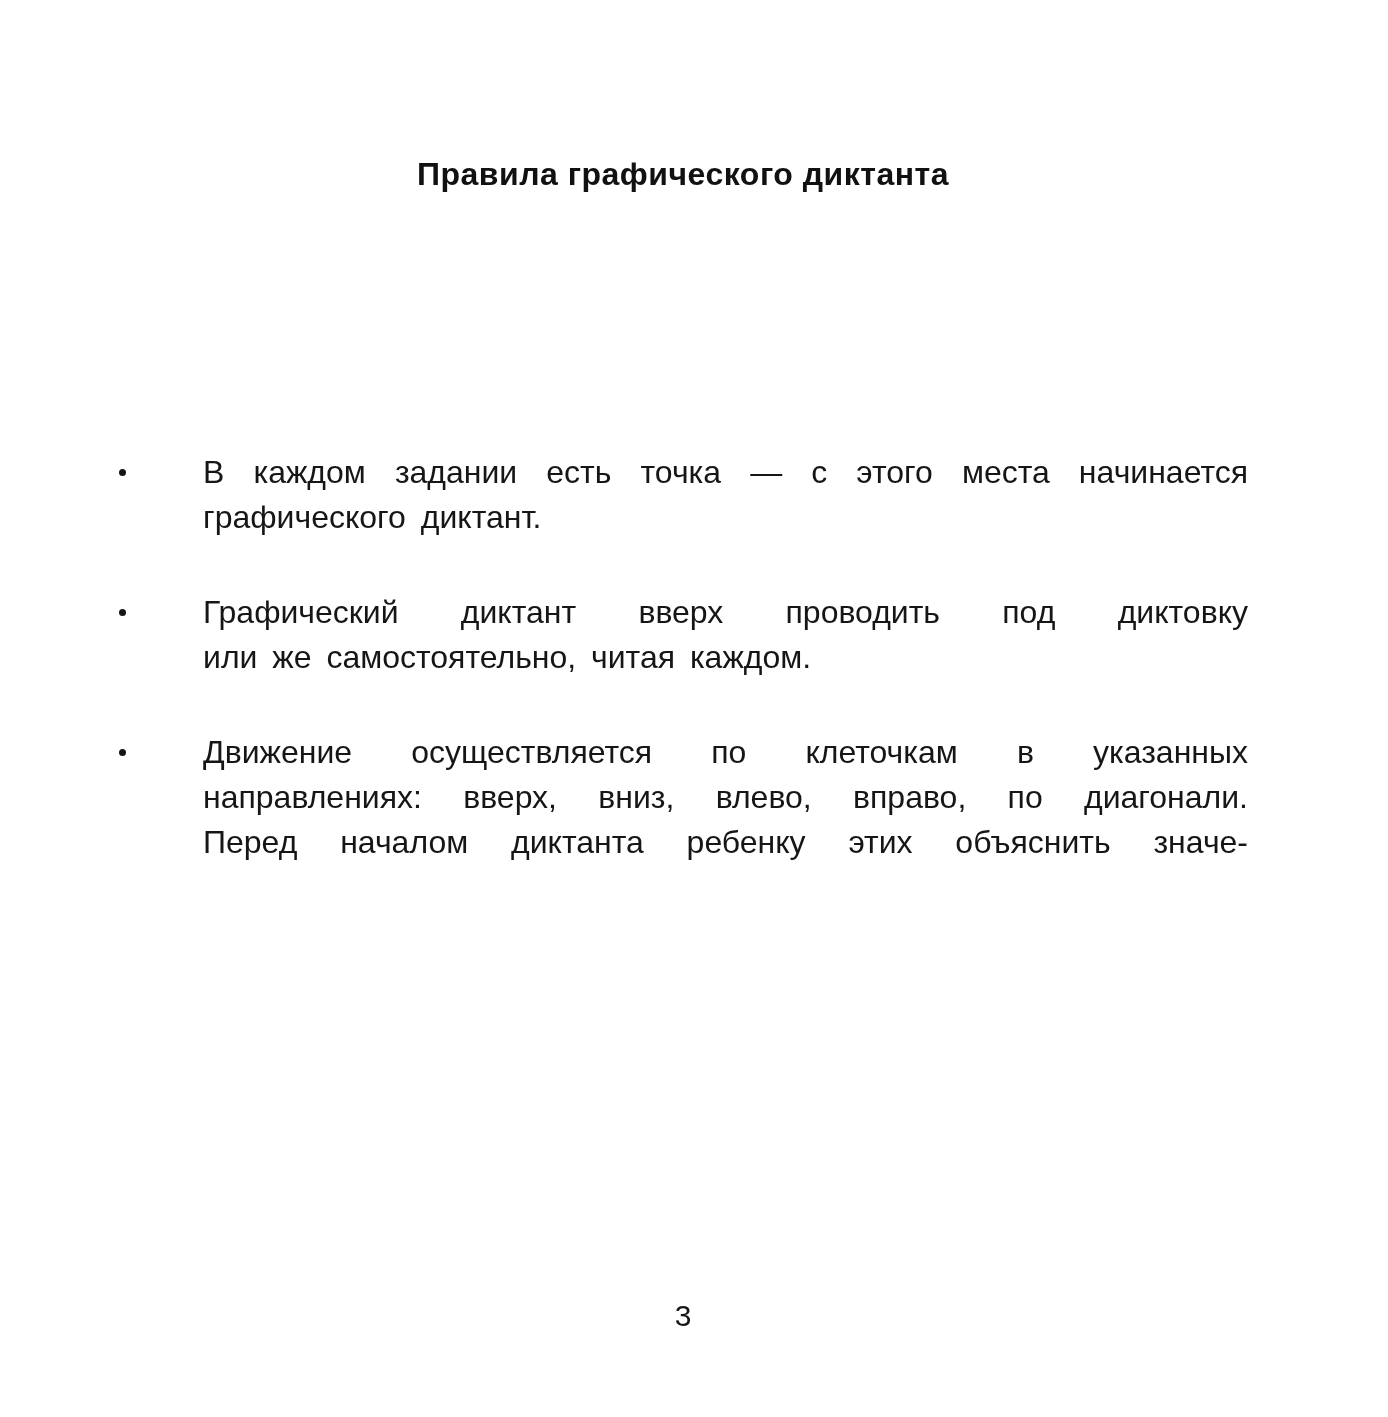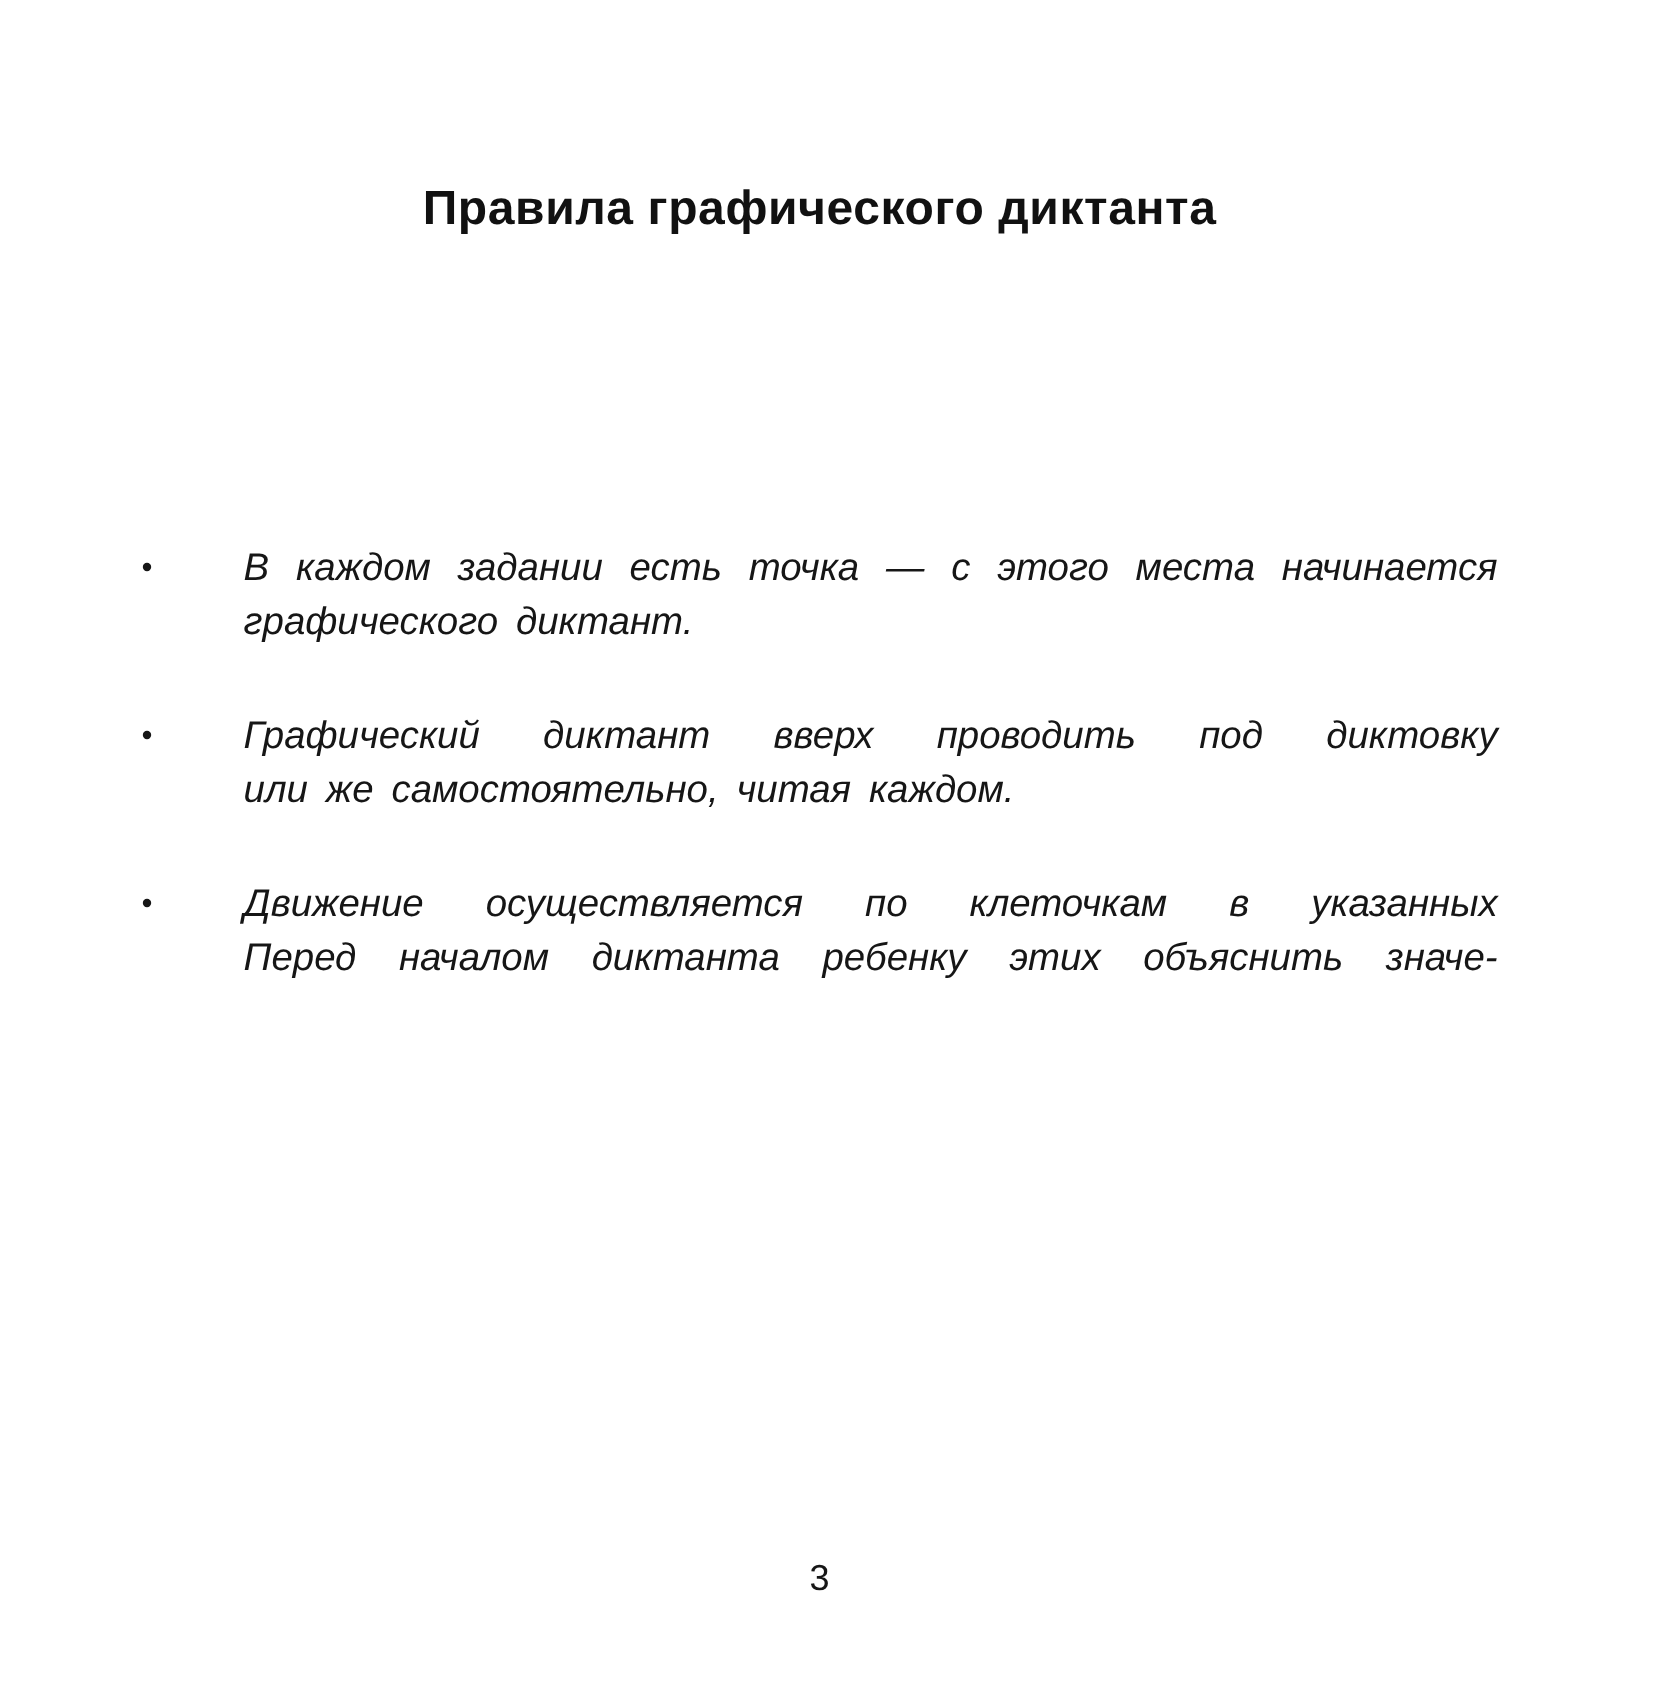--- a/index.html
+++ b/index.html
@@ -27,31 +27,30 @@
   
   .content {
     position: absolute;
     left: 118px;
     top: 0;
     width: 1130px;
   }
 
   .title {
     margin-top: 150px;
-    font-size: 40px;
+    font-size: 32px;
     line-height: 48px;
     font-weight: bold;
     text-align: center;
     letter-spacing: 0.5px;
     color: #111111;
   }
 
   .bullets {
     margin-top: 252px;
-    font-style: italic;
   }
 
   .bullet-item {
     display: flex;
     align-items: flex-start;
     margin-bottom: 50px;
   }
 
   .bullet-item:last-child {
     margin-bottom: 0;
@@ -129,20 +128,21 @@
             <div class="line">Графический диктант вверх проводить под диктовку</div>
             <div class="line last">или же самостоятельно, читая каждом.</div>
           </div>
         </div>
         <div class="bullet-item">
           <span class="bullet-marker">
             <span class="dot"></span>
           </span>
           <div class="bullet-text">
             <div class="line">Движение осуществляется по клеточкам в указанных</div>
+            <div class="line">направлениях: вверх, вниз, влево, вправо, по диагонали.</div>
             <div class="line">Перед началом диктанта ребенку этих объяснить значе-</div>
           </div>
         </div>
       </div>
 
   </div>
 
   <div class="page-number">3</div>
 </div>
 

